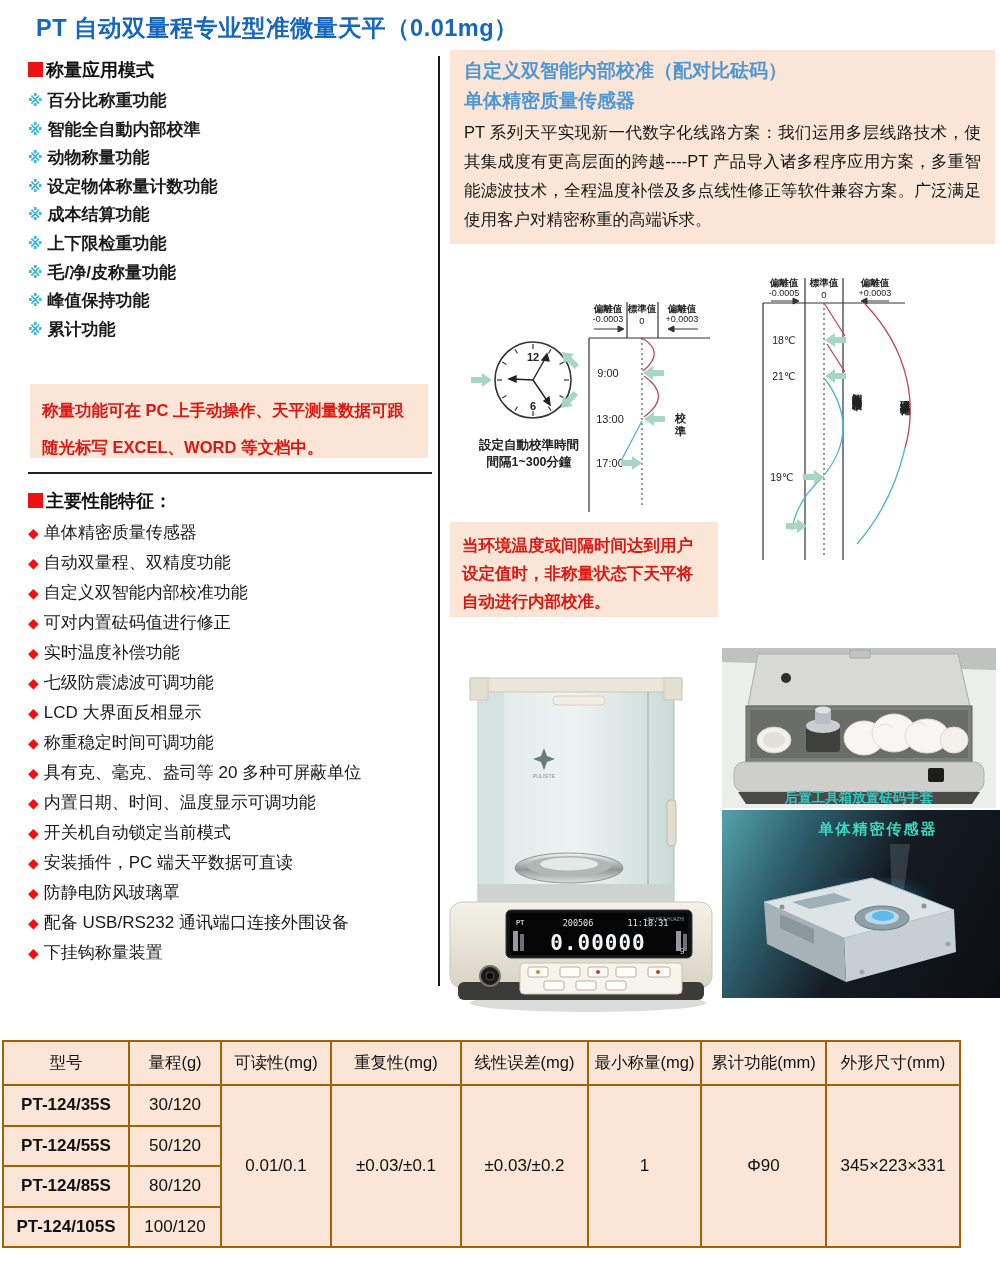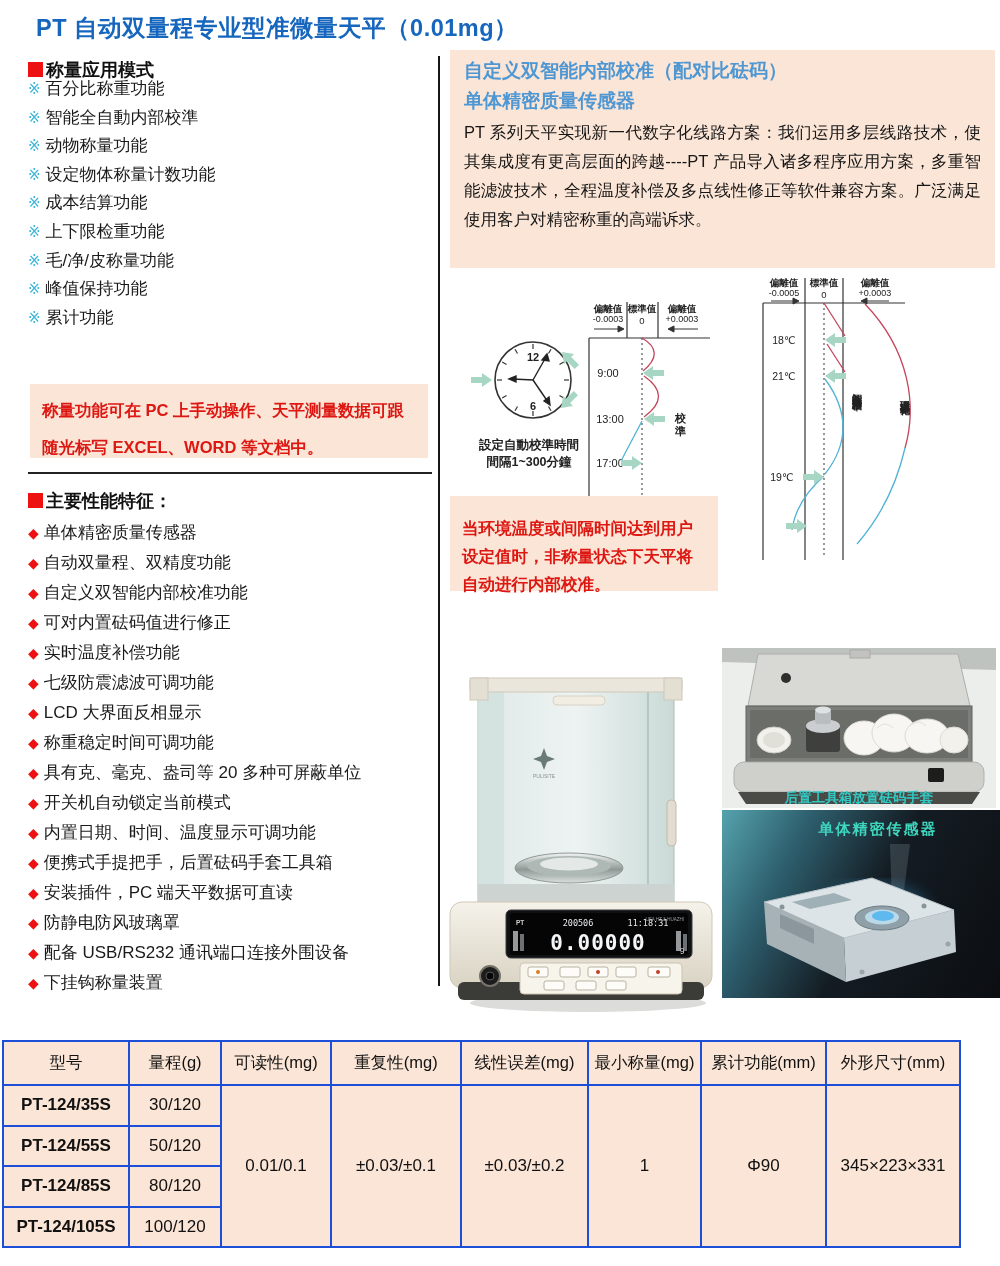--- a/index.html
+++ b/index.html
@@ -9,51 +9,51 @@
   .page-title{position:absolute;left:36px;top:12px;font-size:23.5px;font-weight:bold;
               color:#1766be;letter-spacing:.5px;white-space:nowrap;}
   
   .v-divider{position:absolute;left:438px;top:56px;width:2px;height:930px;background:#161616;}
   
   .sec-heading{position:absolute;left:28px;font-size:18px;font-weight:bold;color:#111;white-space:nowrap;}
   .sec-heading .sq{display:inline-block;width:15px;height:15px;background:#ee1111;margin-right:3px;vertical-align:-1px;}
   .h-modes{top:58px}
   .h-features{top:489px}
   ul.plain{list-style:none;margin:0;padding:0;position:absolute;left:28px;}
-  .modes-list{top:75px;}
+  .modes-list{top:87px;font-weight:bold;}
   .modes-list li{font-size:17px;line-height:28.6px;white-space:nowrap;}
   .bullet-ast{color:#3eb7d9;font-size:15px;margin-right:5px;}
   .features-list{top:518px;}
   .features-list li{font-size:17px;line-height:29px;white-space:nowrap;}
   .bullet-dia{color:#ee1111;font-size:14px;margin-right:5px;}
   .note-box{position:absolute;background:#fbe5d6;color:#dd1712;font-weight:600;box-sizing:border-box;}
   .pc-note{left:30px;top:384px;width:398px;height:74px;padding:8px 12px;font-size:16.5px;line-height:37px;}
   .left-rule{position:absolute;left:28px;top:472px;width:404px;height:0;border-top:2px solid #222;}
   
-  .intro-box{position:absolute;left:450px;top:50px;width:545px;height:218px;background:#fbe5d6;
+  .intro-box{position:absolute;left:450px;top:50px;width:545px;height:194px;background:#fbe5d6;
              box-sizing:border-box;padding:6px 14px;}
   .intro-box .blue-h{display:block;color:#4e97d3;font-size:19px;font-weight:bold;line-height:30px;white-space:nowrap;}
   .intro-box p{margin:2px 0 0 0;font-size:16.5px;line-height:29px;color:#161616;text-align:justify;}
-  .cal-note{left:450px;top:496px;width:268px;height:95px;padding:18px 12px;font-size:16.5px;line-height:28px;}
+  .cal-note{left:450px;top:522px;width:268px;height:95px;padding:9px 12px;font-size:16.5px;line-height:28px;}
   .diag{position:absolute;}
   .diag text{font-family:"Liberation Sans","DejaVu Sans",sans-serif;fill:#222;}
   .vtext{writing-mode:vertical-rl;letter-spacing:1px;}
   
   .photo{position:absolute;}
   .balance-photo{left:448px;top:652px;width:268px;height:362px;}
   .toolbox-photo{left:722px;top:648px;width:274px;height:180px;}
   .sensor-photo{left:722px;top:810px;width:312px;height:188px;
       background:linear-gradient(118deg,#55a3ad 0%,#2e5f6e 22%,#141c23 48%,#0a0b0e 100%);}
   .sensor-caption{position:absolute;left:0;top:10px;width:100%;text-align:center;
       color:#3ed6be;font-size:15px;font-weight:bold;letter-spacing:2px;}
   .sensor-photo svg{position:absolute;left:0;bottom:4px;}
   
   table.spec{position:absolute;left:2px;top:1040px;width:957px;height:208px;border-collapse:collapse;
              table-layout:fixed;background:#fbe5d6;}
-  table.spec th,table.spec td{border:2px solid #1d4ed8;text-align:center;vertical-align:middle;
+  table.spec th,table.spec td{border:2px solid #a16207;text-align:center;vertical-align:middle;
              font-size:17px;color:#111;padding:0;}
   table.spec th{font-weight:normal;font-size:16.5px;height:42px;}
   td.model{font-weight:bold;}
   col.c1{width:126px}col.c2{width:92px}col.c3{width:110px}col.c4{width:130px}
   col.c5{width:127px}col.c6{width:113px}col.c7{width:125px}col.c8{width:134px}
 </style>
 </head>
 <body>
 
 <div class="page">
@@ -108,25 +108,24 @@
       <li><span class="bullet-dia">◆</span><span>实时温度补偿功能</span></li>
 
       <li><span class="bullet-dia">◆</span><span>七级防震滤波可调功能</span></li>
 
       <li><span class="bullet-dia">◆</span><span>LCD 大界面反相显示</span></li>
 
       <li><span class="bullet-dia">◆</span><span>称重稳定时间可调功能</span></li>
 
       <li><span class="bullet-dia">◆</span><span>具有克、毫克、盎司等 20 多种可屏蔽单位</span></li>
 
+      <li><span class="bullet-dia">◆</span><span>内置日期、时间、温度显示可调功能</span></li>
+
       <li><span class="bullet-dia">◆</span><span>开关机自动锁定当前模式</span></li>
 
-      <li><span class="bullet-dia">◆</span><span>内置日期、时间、温度显示可调功能</span></li>
-
-      <li><span class="bullet-dia">◆</span><span>便携式手提把手，后置砝码手套工具箱</span></li>
 
       <li><span class="bullet-dia">◆</span><span>安装插件，PC 端天平数据可直读</span></li>
 
       <li><span class="bullet-dia">◆</span><span>防静电防风玻璃罩</span></li>
 
       <li><span class="bullet-dia">◆</span><span>配备 USB/RS232 通讯端口连接外围设备</span></li>
 
       <li><span class="bullet-dia">◆</span><span>下挂钩称量装置</span></li>
     </ul>
 

